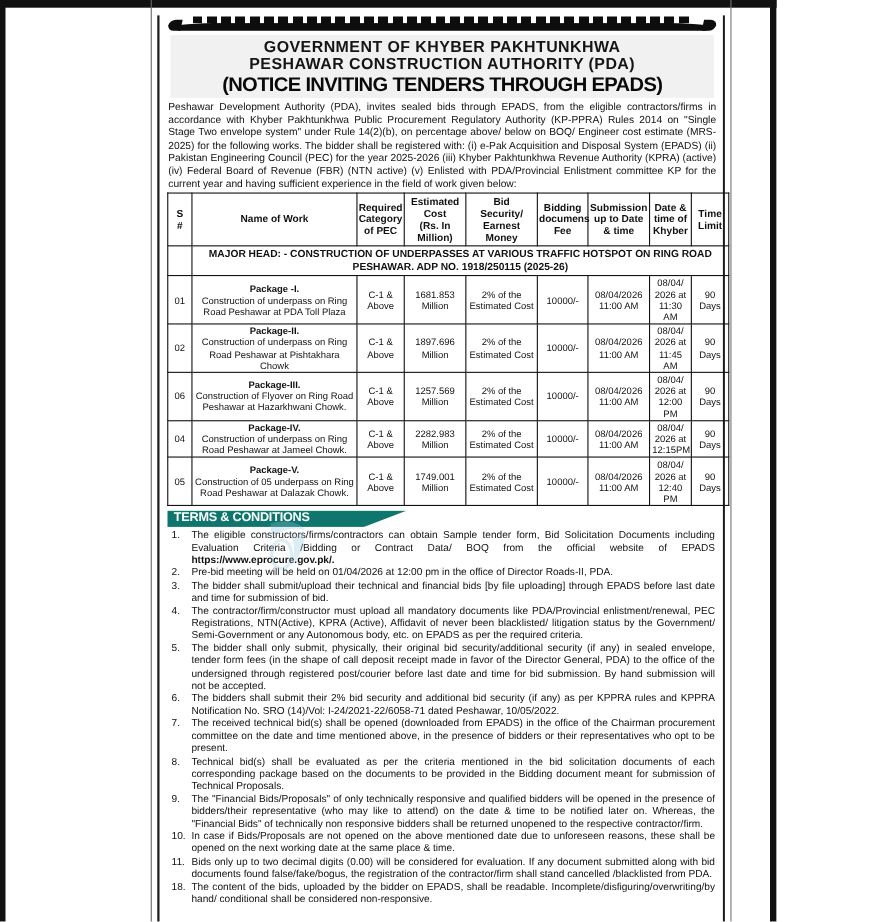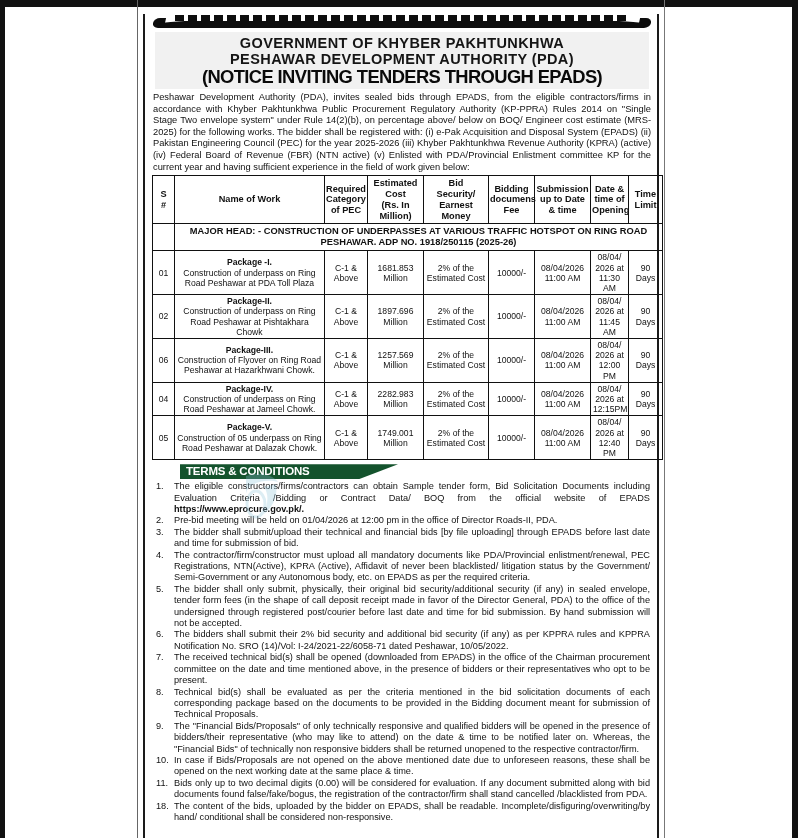--- a/index.html
+++ b/index.html
@@ -2,21 +2,21 @@
 <html><head>
 <meta charset="utf-8">
 <style>
   html, body {
     margin: 0; padding: 0;
     background: #ffffff;
     font-family: "Liberation Sans", sans-serif;
   }
   #page {
     position: relative;
-    width: 798px;
+    width: 706px;
     height: 838px;
     background: #ffffff;
     overflow: hidden;
   }
   
   .edge-left-black {
     position: absolute; left: 0; top: 0; width: 5px; height: 838px;
     background: #111; 
   }
   .edge-right-black {
@@ -145,23 +145,22 @@
     padding: 2px;
     margin-top: 17px;
   }
 
   
   .terms-banner-wrap { position: relative; height: 15px; margin: 4px 5px 0 5px; }
   .terms-banner {
     position: absolute; left: 0; top: 0;
     height: 15px;
     width: 218px;
-    background: #14532d;
+    background: #0f766e;
     clip-path: polygon(0 0, 100% 0, 82% 100%, 0 100%);
-    margin-left: 28px;
   }
   .terms-banner span {
     display: block;
     color: #fff;
     font-weight: bold;
     font-size: 11.5px;
     line-height: 15px;
     letter-spacing: -0.2px;
     padding-left: 6px;
   }
@@ -209,21 +208,21 @@
 
     <div class="swoosh">
       <div class="swoosh-tip-l"></div>
       <div class="swoosh-tip-r"></div>
       <div class="swoosh-bar"></div>
       <div class="swoosh-teeth"></div>
     </div>
 
     <div class="headerblock">
       <div class="hl1">GOVERNMENT OF KHYBER  PAKHTUNKHWA</div>
-      <div class="hl2">PESHAWAR DEVELOPMENT AUTHORITY (PDA)</div>
+      <div class="hl2">PESHAWAR CONSTRUCTION AUTHORITY (PDA)</div>
       <div class="hl3">(NOTICE INVITING TENDERS THROUGH EPADS)</div>
     </div>
 
     <div class="intro">Peshawar Development Authority (PDA), invites sealed bids through EPADS, from the eligible contractors/firms in accordance with Khyber Pakhtunkhwa Public Procurement Regulatory Authority (KP-PPRA) Rules 2014 on "Single Stage Two envelope system" under Rule 14(2)(b), on percentage above/ below on BOQ/ Engineer cost estimate (MRS-2025) for the following works. The bidder shall be registered with: (i) e-Pak Acquisition and Disposal System (EPADS) (ii) Pakistan Engineering Council (PEC) for the year 2025-2026 (iii) Khyber Pakhtunkhwa Revenue Authority (KPRA) (active) (iv) Federal Board of Revenue (FBR) (NTN active) (v) Enlisted with PDA/Provincial Enlistment committee KP for the current year and having sufficient experience in the field of work given below:</div>
 
     <table class="tender">
       <colgroup>
         <col style="width:22px">
         <col style="width:150px">
         <col style="width:43px">
@@ -236,21 +235,21 @@
       </colgroup>
       <thead>
         <tr>
           <th><span>S</span><br><span>#</span></th>
           <th><span>Name of Work</span></th>
           <th><span>Required</span><br><span>Category</span><br><span>of PEC</span></th>
           <th><span>Estimated</span><br><span>Cost</span><br><span>(Rs. In</span><br><span>Million)</span></th>
           <th><span>Bid</span><br><span>Security/</span><br><span>Earnest</span><br><span>Money</span></th>
           <th><span>Bidding</span><br><span>documens</span><br><span>Fee</span></th>
           <th><span>Submission</span><br><span>up to Date</span><br><span>&amp; time</span></th>
-          <th><span>Date &amp;</span><br><span>time of</span><br><span>Opening</span></th>
+          <th><span>Date &amp;</span><br><span>time of</span><br><span>Khyber</span></th>
           <th><span>Time</span><br><span>Limit</span></th>
         </tr>
       </thead>
       <tbody>
         <tr class="majorhead">
           <td></td>
           <td colspan="8">MAJOR HEAD: - CONSTRUCTION OF UNDERPASSES AT VARIOUS TRAFFIC HOTSPOT ON RING ROAD PESHAWAR.  ADP NO. 1918/250115 (2025-26)</td>
         </tr>
         <tr>
           <td class="sn">01</td>

